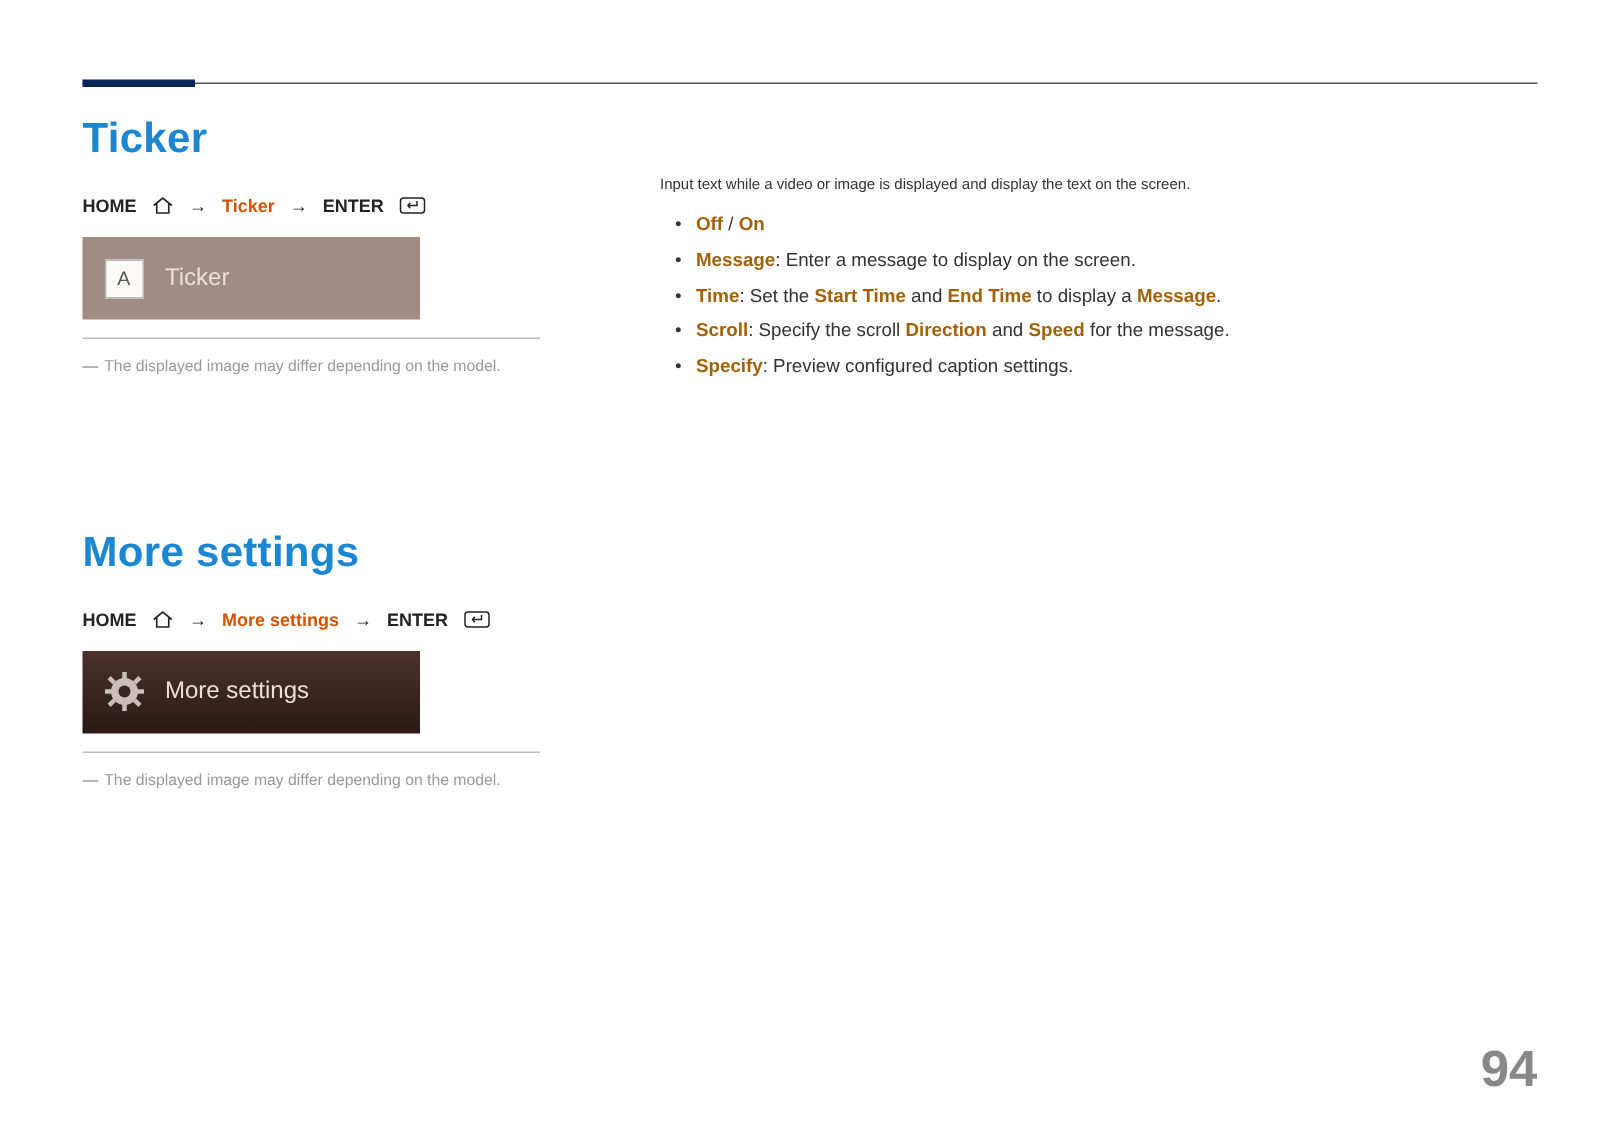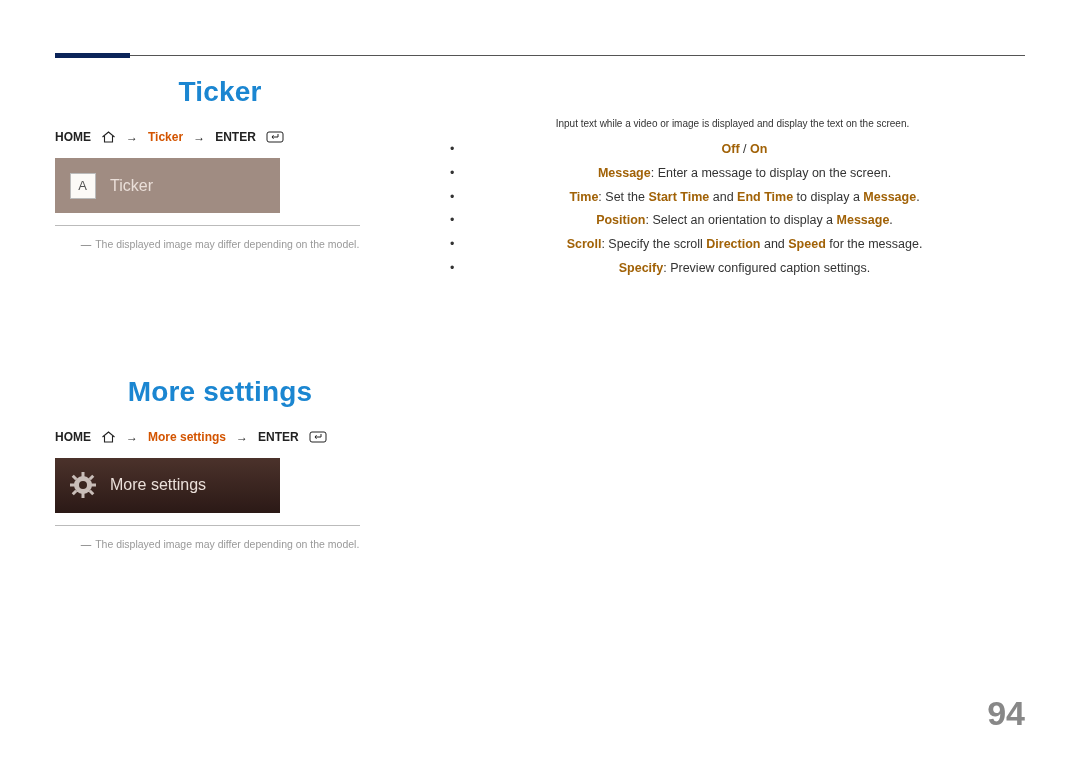--- a/index.html
+++ b/index.html
@@ -25,21 +25,20 @@
     position: absolute;
     top: -3px;
     left: 0;
     width: 75px;
     height: 5px;
     background: #0b2459;
   }
   .two-col {
     display: flex;
     gap: 55px;
-    text-align: center;
   }
   .left-col {
     width: 330px;
     flex-shrink: 0;
   }
   .right-col { flex: 1; padding-top: 40px; }
 
   h1.section-title {
     font-size: 28px;
     font-weight: 600;
@@ -187,23 +186,20 @@
         <div class="desc">Input text while a video or image is displayed and display the text on the screen.</div>
         <ul class="spec">
           <li>
             <span class="hl">Off</span><span> / </span><span class="hl">On</span>
           </li>
           <li>
             <span class="hl">Message</span><span>: Enter a message to display on the screen.</span>
           </li>
           <li>
             <span class="hl">Time</span><span>: Set the </span><span class="hl">Start Time</span><span> and </span><span class="hl">End Time</span><span> to display a </span><span class="hl">Message</span><span>.</span>
-          </li>
-          <li>
-            <span class="hl">Position</span><span>: Select an orientation to display a </span><span class="hl">Message</span><span>.</span>
           </li>
           <li>
             <span class="hl">Scroll</span><span>: Specify the scroll </span><span class="hl">Direction</span><span> and </span><span class="hl">Speed</span><span> for the message.</span>
           </li>
           <li>
             <span class="hl">Specify</span><span>: Preview configured caption settings.</span>
           </li>
         </ul>
       </div>
     </div>

